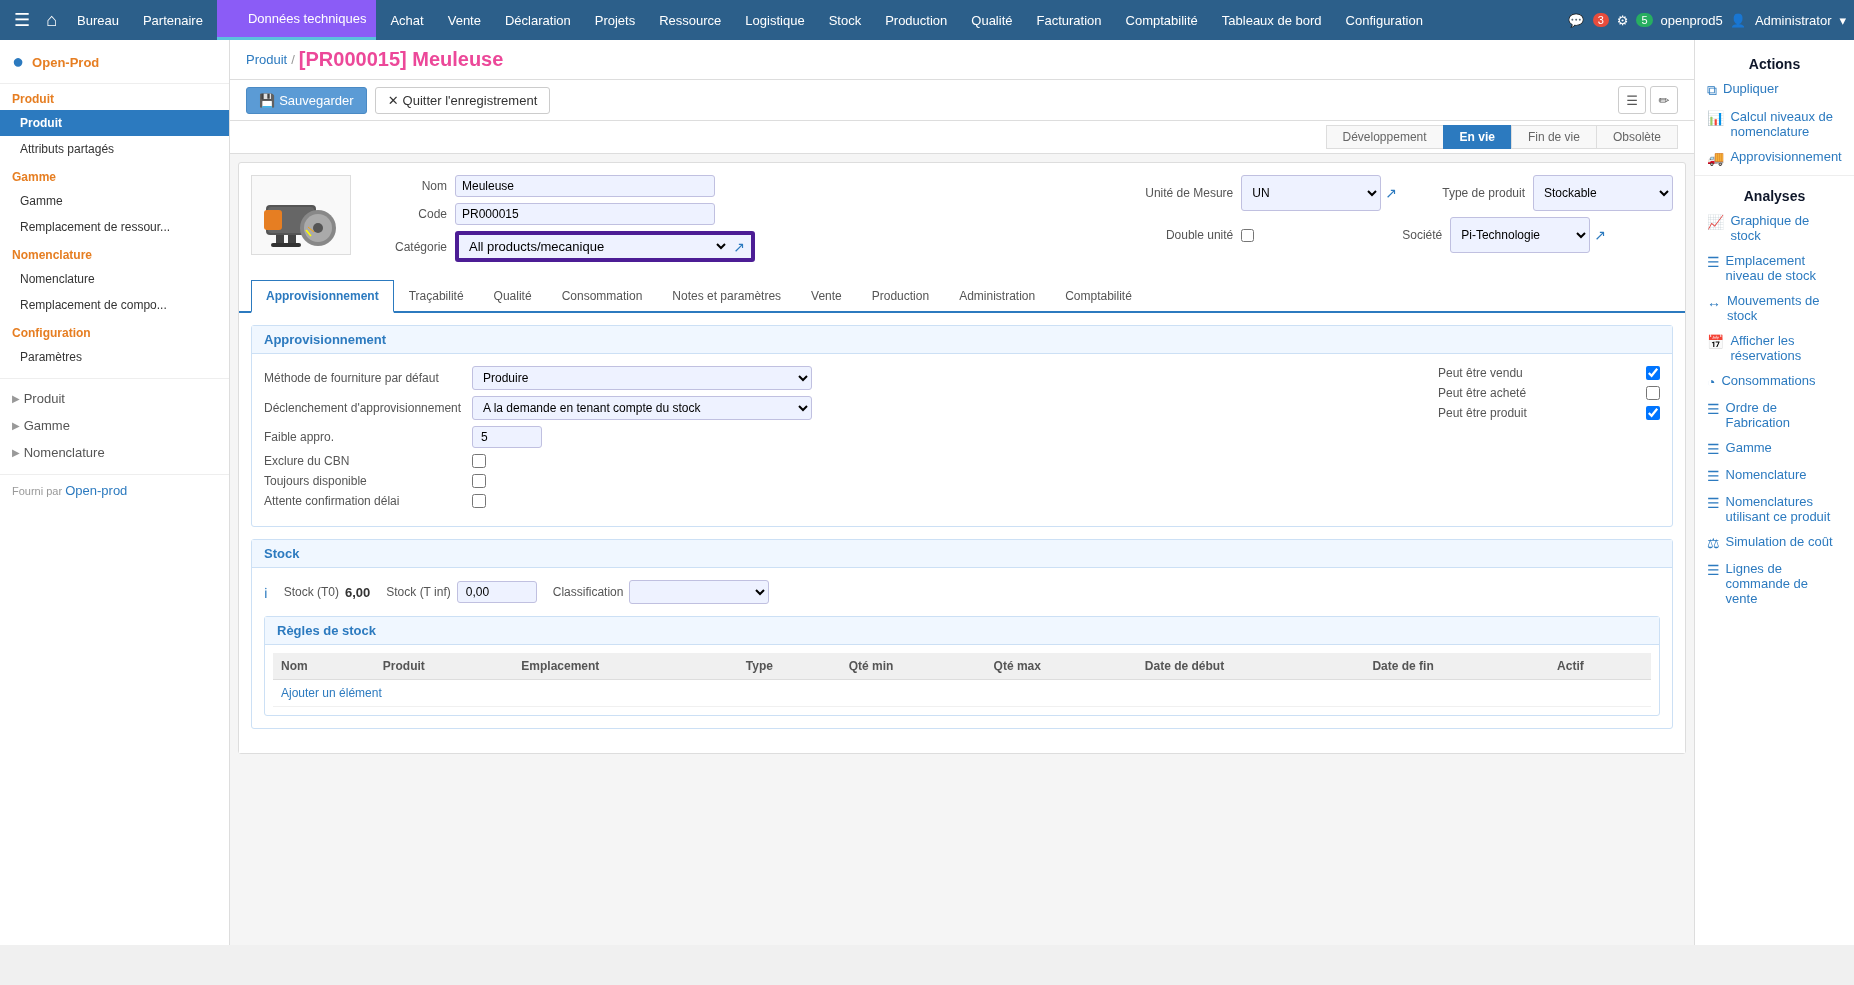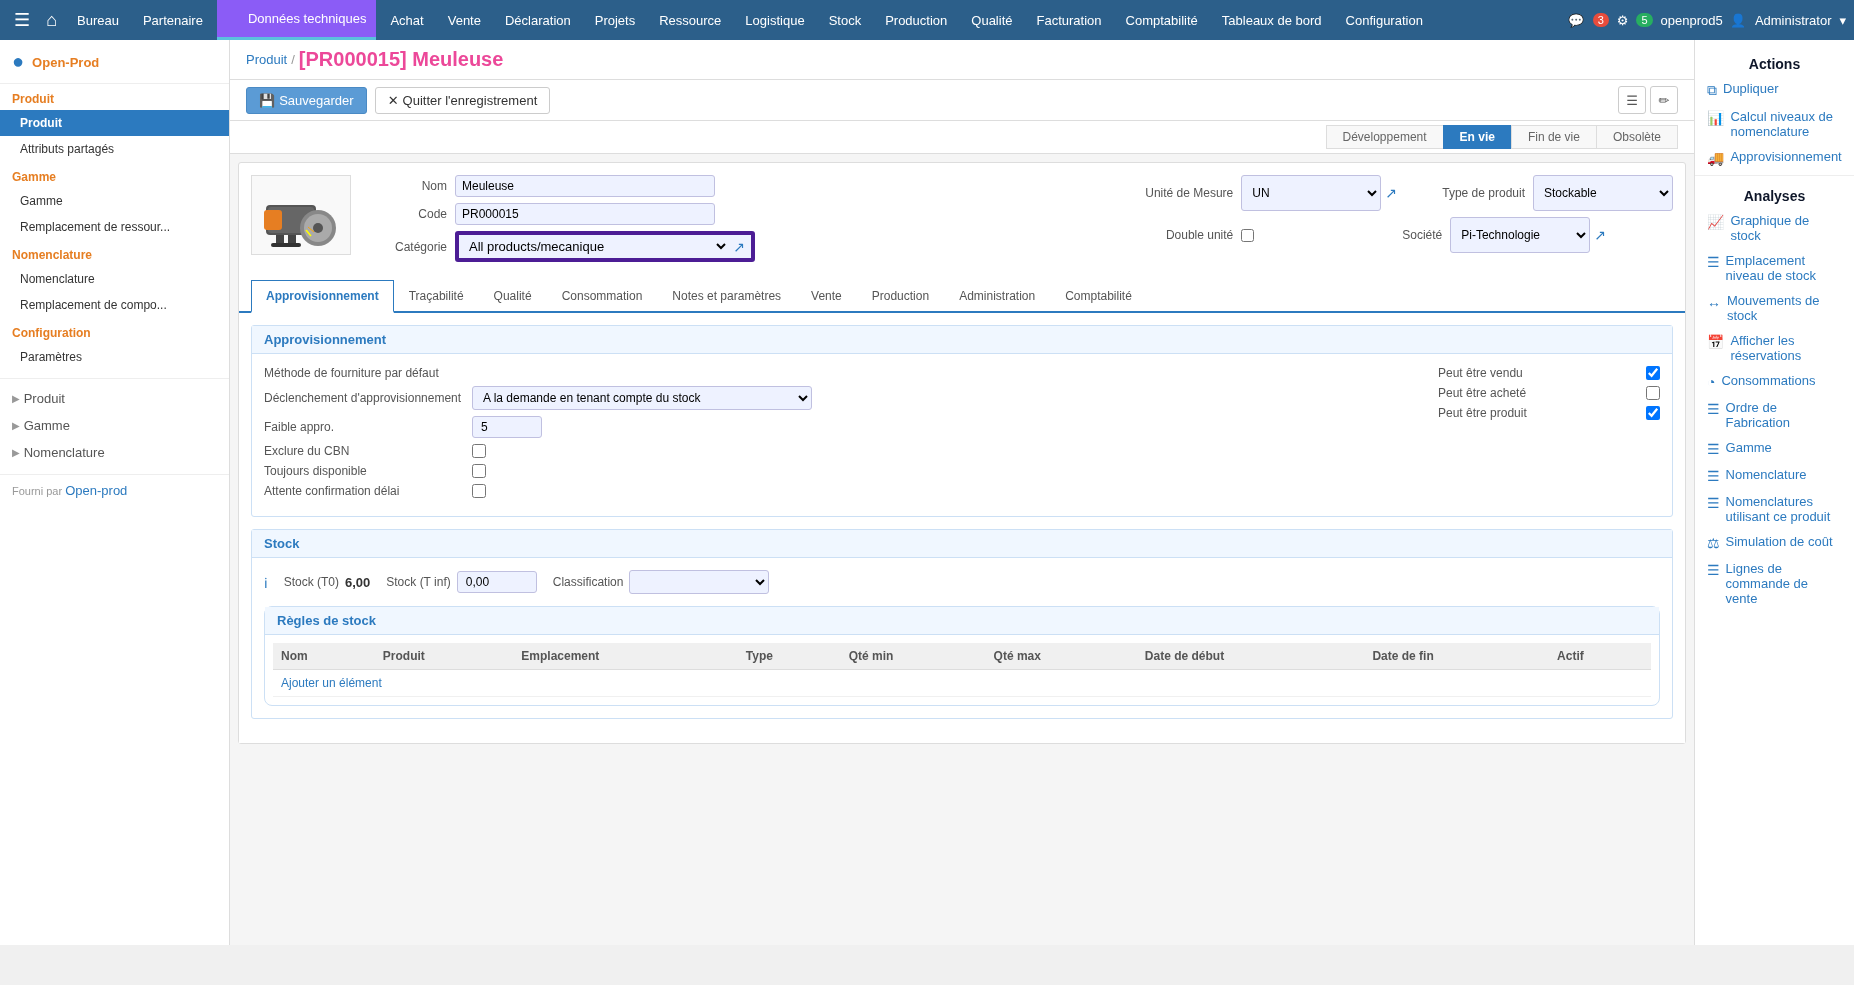--- a/index.html
+++ b/index.html
@@ -559,20 +559,25 @@
 
       <div class="tab-content">
 
         <div class="section-box">
           <div class="section-title">Approvisionnement</div>
           <div class="section-content">
             <div style="display:flex;gap:24px;">
               <div style="flex:1;">
                 <div class="form-row">
                   <span class="form-label">Méthode de fourniture par défaut</span>
+                  <select class="form-select">
+                    <option>Produire</option>
+                    <option>Acheter</option>
+                    <option>Sous-traiter</option>
+                  </select>
                 </div>
                 <div class="form-row">
                   <span class="form-label">Déclenchement d'approvisionnement</span>
                   <select class="form-select">
                     <option>A la demande en tenant compte du stock</option>
                     <option>Sur commande</option>
                   </select>
                 </div>
                 <div class="form-row">
                   <span class="form-label">Faible appro.</span>
@@ -623,21 +628,21 @@
                 <input class="form-control" type="text" value="0,00" style="width: 80px;">
               </div>
               <div class="stock-field">
                 <span class="stock-label">Classification</span>
                 <select class="form-control" style="width:140px;">
                   <option></option>
                 </select>
               </div>
             </div>
 
-            <div style="margin-top:12px;border:1px solid #cce0f5;border-radius:8px;">
+            <div style="margin-top:12px;border:1px solid #cce0f5;border-radius:3px;">
               <div style="padding:6px 12px;font-weight:bold;color:#2c7abf;font-size:13px;background:#f0f7ff;border-bottom:1px solid #cce0f5;">Règles de stock</div>
               <div style="padding:8px;">
                 <table class="data-table">
                   <thead>
                     <tr>
                       <th>Nom</th>
                       <th>Produit</th>
                       <th>Emplacement</th>
                       <th>Type</th>
                       <th>Qté min</th>

